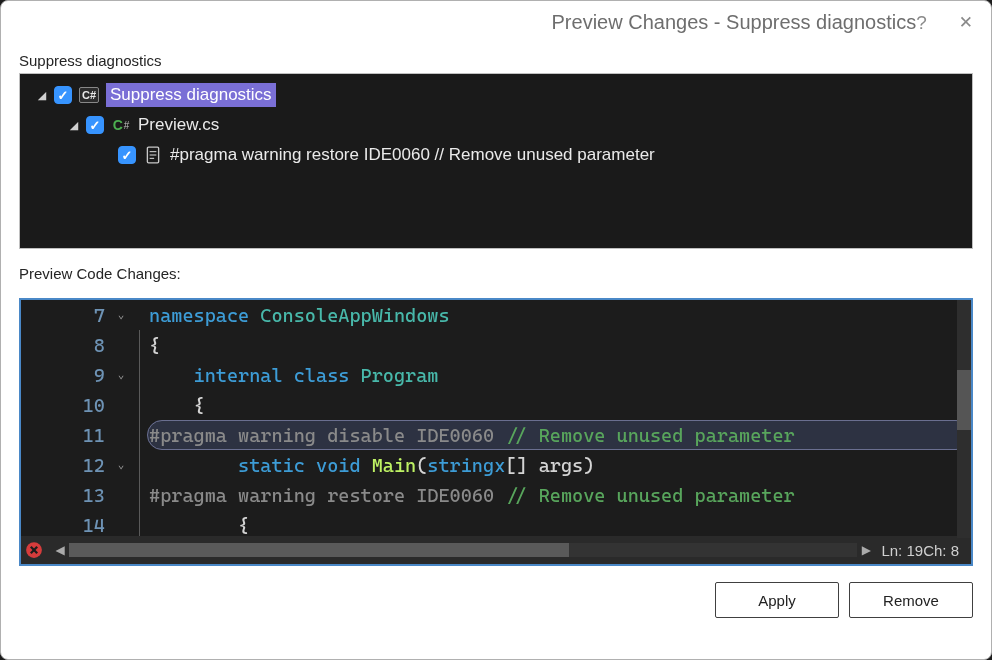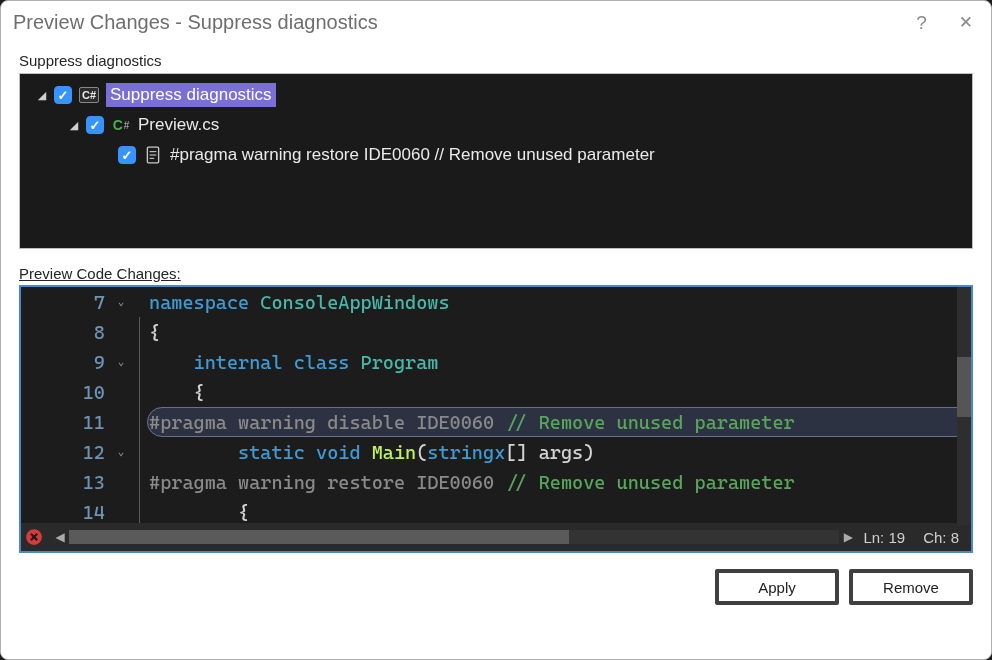--- a/index.html
+++ b/index.html
@@ -16,22 +16,22 @@
       background: #ffffff;
       border: 1px solid #b0b0b0;
       border-radius: 8px;
       display: flex;
       flex-direction: column;
       box-shadow: 0 4px 16px rgba(0,0,0,0.15);
     }
     .title-bar {
       display: flex;
       align-items: center;
-      justify-content: space-between;
-      padding: 10px 18px 10px 12px;
+      justify-content: flex-end;
+      padding: 10px 18px 10px 30px;
       color: #6e6e6e;
       font-size: 20px;
       flex-shrink: 0;
     }
     .title-bar .controls {
       display: flex;
       gap: 32px;
       align-items: center;
       color: #8a8a8a;
     }
@@ -119,23 +119,22 @@
       margin-left: 4px;
     }
     .tree-text.selected {
       background: #7a6fd6;
       color: #ffffff;
       padding: 2px 4px;
     }
     .preview-label {
       color: #252525;
       font-size: 15px;
-      padding: 12px 18px 3px 18px;
-      flex-shrink: 0;
-      text-decoration: underline;
+      padding: 12px 18px 16px 18px;
+      flex-shrink: 0;
     }
     .editor-panel {
       margin: 0 18px 4px 18px;
       background: #1c1c1c;
       border: 2px solid #4a88c7;
       height: 268px;
       position: relative;
       display: flex;
       flex-direction: column;
       overflow: hidden;
@@ -259,35 +258,34 @@
     .hscroll-thumb {
       position: absolute;
       left: 0;
       top: 0;
       height: 14px;
       width: 500px;
       background: #5a5a5a;
     }
     .status-right {
       display: flex;
-      gap: 18px;
       padding-right: 12px;
     }
     .button-row {
       display: flex;
       justify-content: flex-end;
       gap: 10px;
       padding: 12px 18px 14px 18px;
       flex-shrink: 0;
     }
     .btn {
       min-width: 124px;
       height: 36px;
       background: #ffffff;
-      border: 4px solid #404040;
+      border: 1px solid #404040;
       font-size: 15px;
       color: #222222;
       cursor: pointer;
       border-radius: 2px;
     }
   </style>
 </head>
 <body>
 
 <div class="window">

